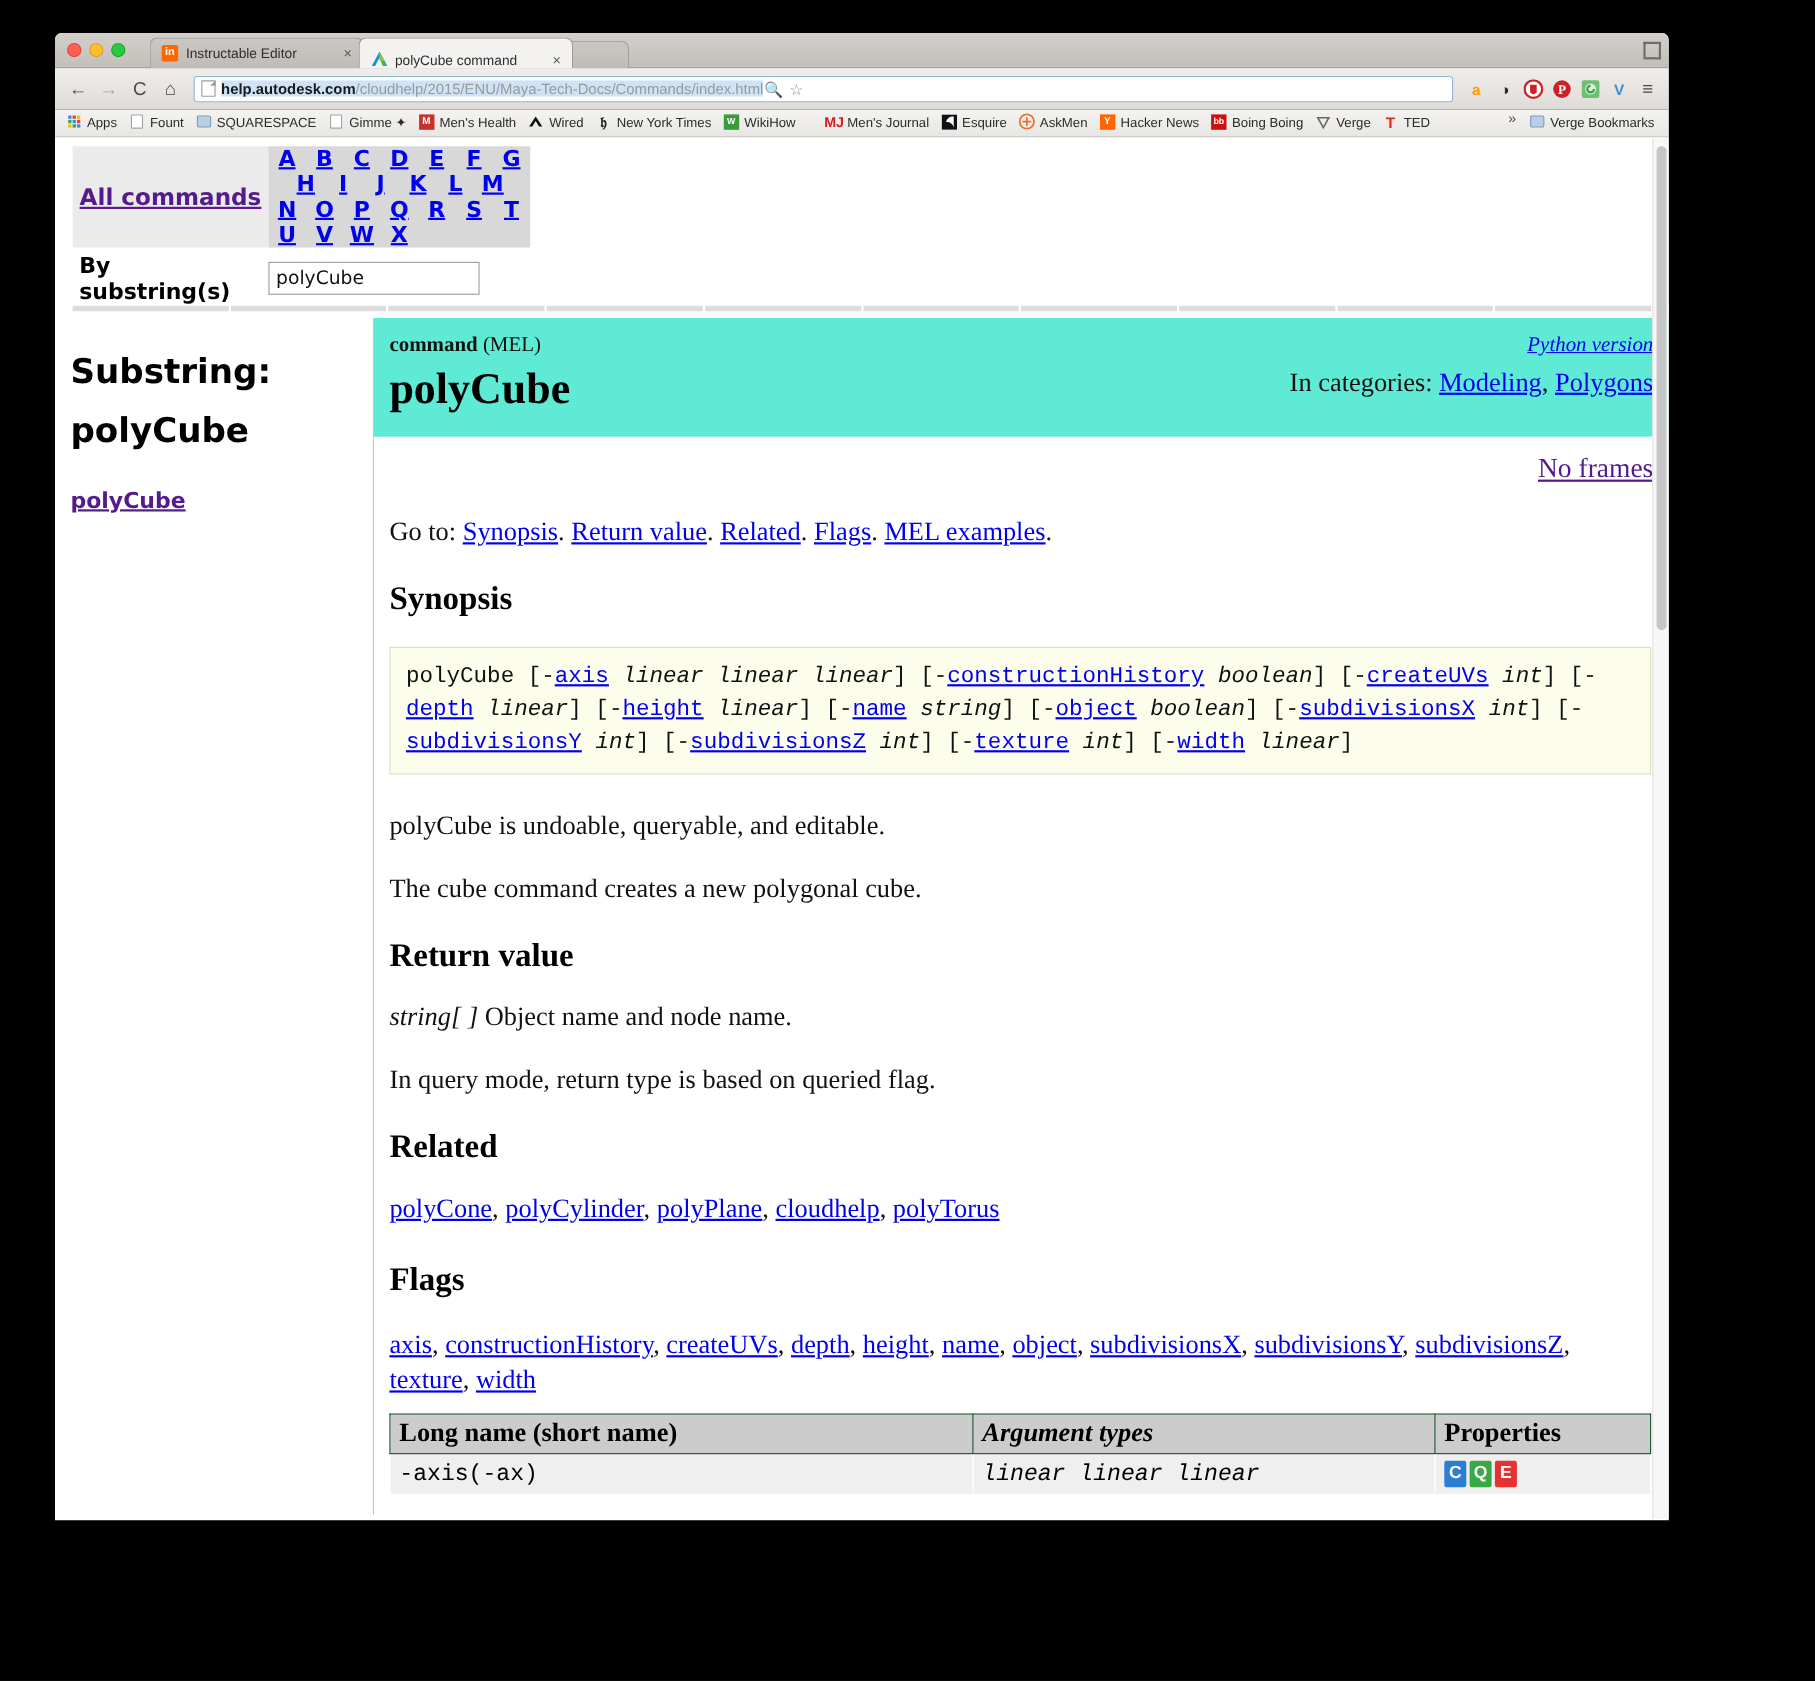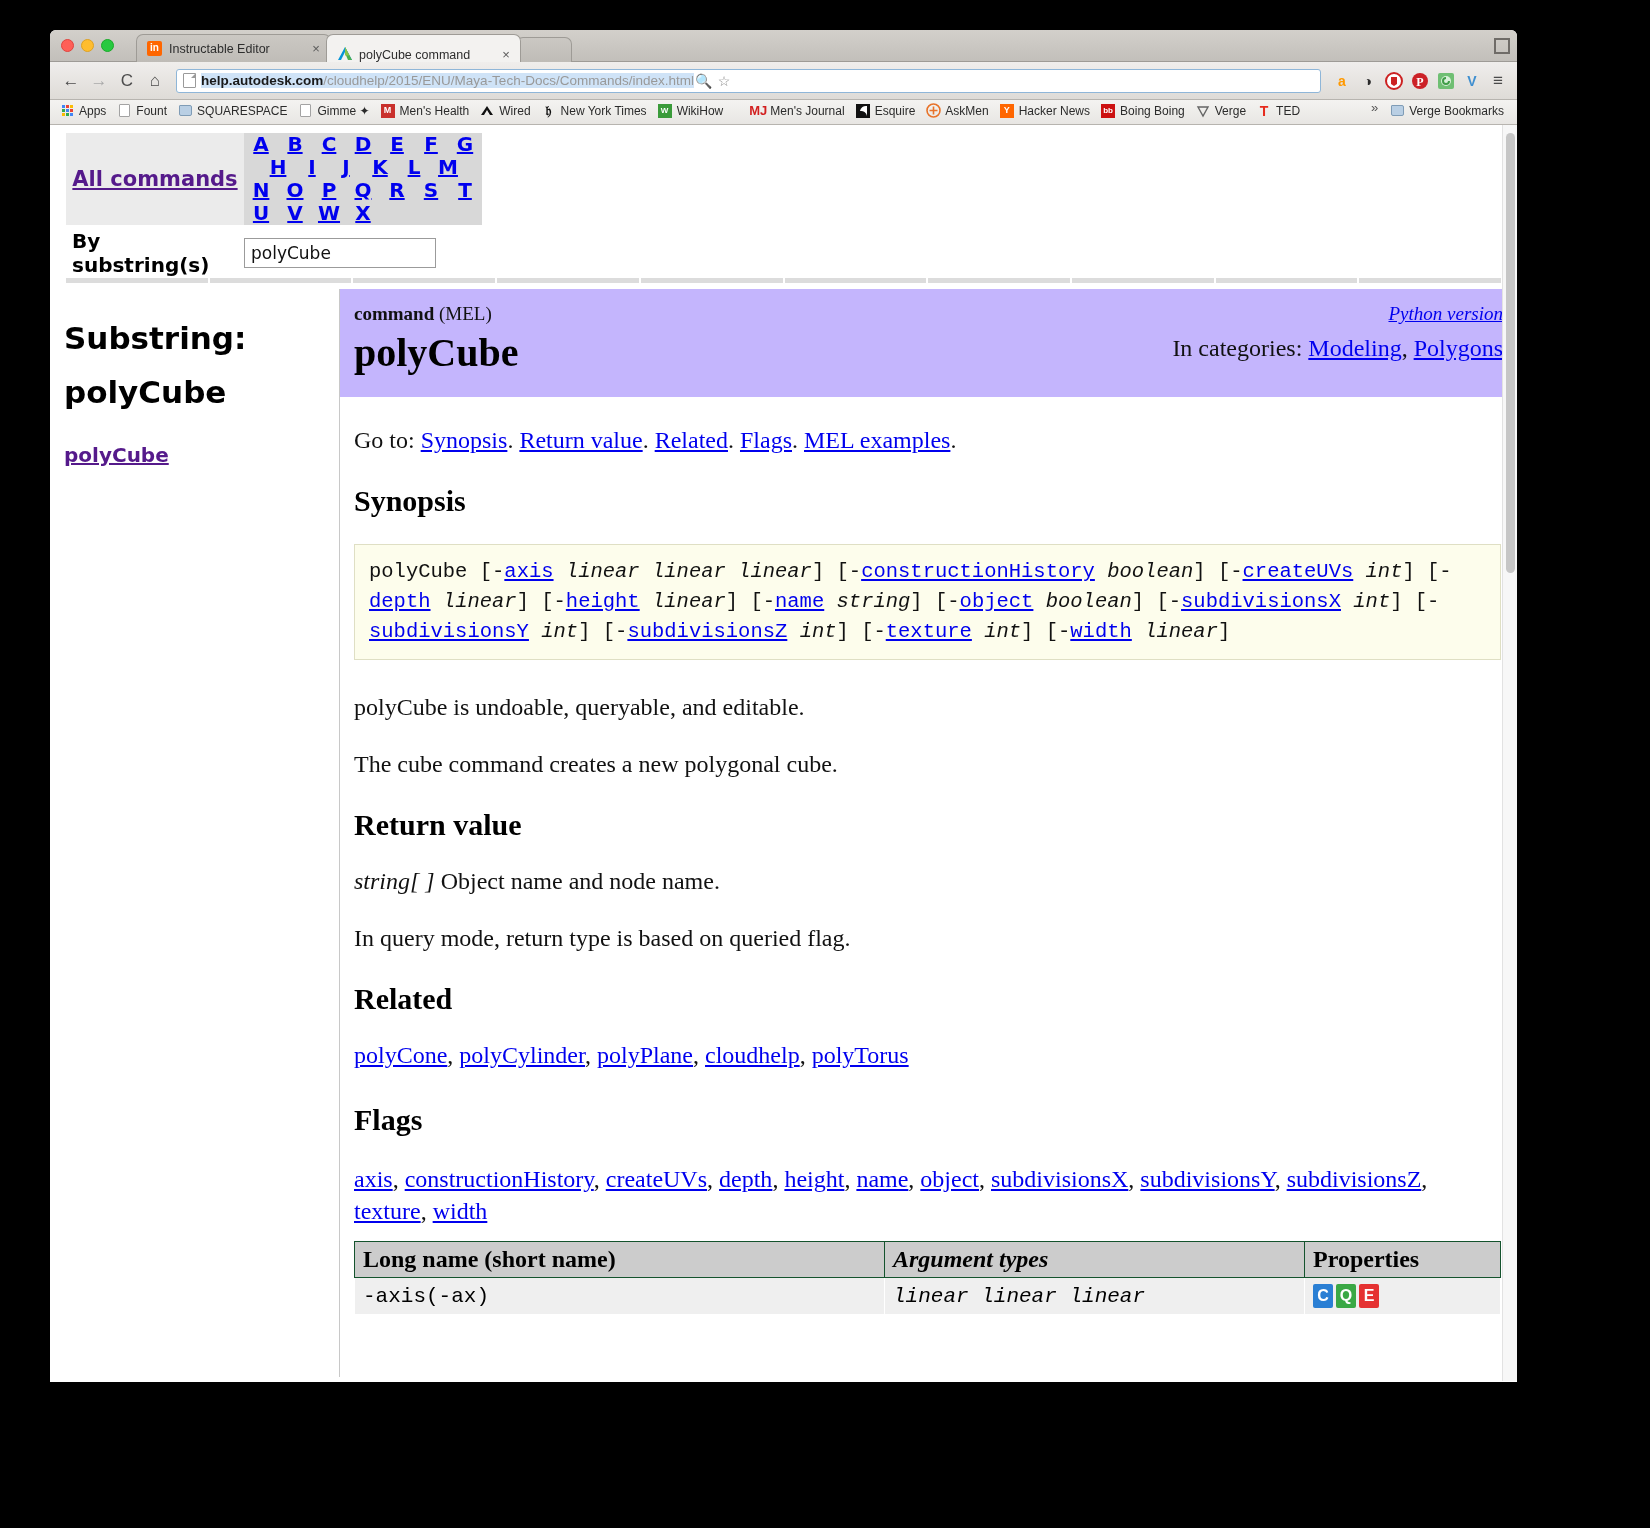--- a/index.html
+++ b/index.html
@@ -228,21 +228,21 @@
     font-family: "DejaVu Sans", sans-serif;
     font-weight: bold; font-size: 20px;
     color: #551a8b; text-decoration: underline;
   }
 
   #right-frame {
     flex: 1; position: relative; overflow: hidden;
     font-family: "Liberation Serif", serif;
   }
   #cmd-header {
-    background: #c4b5fd;
+    background: #5eead4;
     padding: 14px 20px 18px 14px;
     position: relative;
     height: 108px;
   }
   #cmd-kind { font-size: 19px; color: #111; }
   #cmd-kind b { font-weight: bold; }
   #cmd-title {
     font-size: 40px; font-weight: bold; color: #000;
     margin-top: 6px; line-height: 44px;
   }
@@ -599,20 +599,23 @@
 
       <div id="right-frame">
 
         <div id="cmd-header">
           <div id="cmd-kind"><b>command</b> <span>(MEL)</span></div>
           <div id="cmd-title">polyCube</div>
           <a id="python-version" href="#">Python version</a>
           <div id="categories"><span>In categories:</span> <a href="#">Modeling</a><span>, </span><a href="#">Polygons</a></div>
         </div>
 
+        <div id="no-frames">
+          <a href="#">No frames</a>
+        </div>
 
         <div id="content">
 
           <div class="goto"><span>Go to:</span> <a href="#">Synopsis</a>. <a href="#">Return value</a>. <a href="#">Related</a>. <a href="#">Flags</a>. <a href="#">MEL examples</a>.</div>
 
           <h2 class="sec">Synopsis</h2>
 
           <div id="synopsis-box">
             <div id="synopsis-code"><span>polyCube</span> [-<a href="#">axis</a> <i>linear linear linear</i>] [-<a href="#">constructionHistory</a> <i>boolean</i>] [-<a href="#">createUVs</a> <i>int</i>] [-<a href="#">depth</a> <i>linear</i>] [-<a href="#">height</a> <i>linear</i>] [-<a href="#">name</a> <i>string</i>] [-<a href="#">object</a> <i>boolean</i>] [-<a href="#">subdivisionsX</a> <i>int</i>] [-<a href="#">subdivisionsY</a> <i>int</i>] [-<a href="#">subdivisionsZ</a> <i>int</i>] [-<a href="#">texture</a> <i>int</i>] [-<a href="#">width</a> <i>linear</i>]</div>
           </div>

